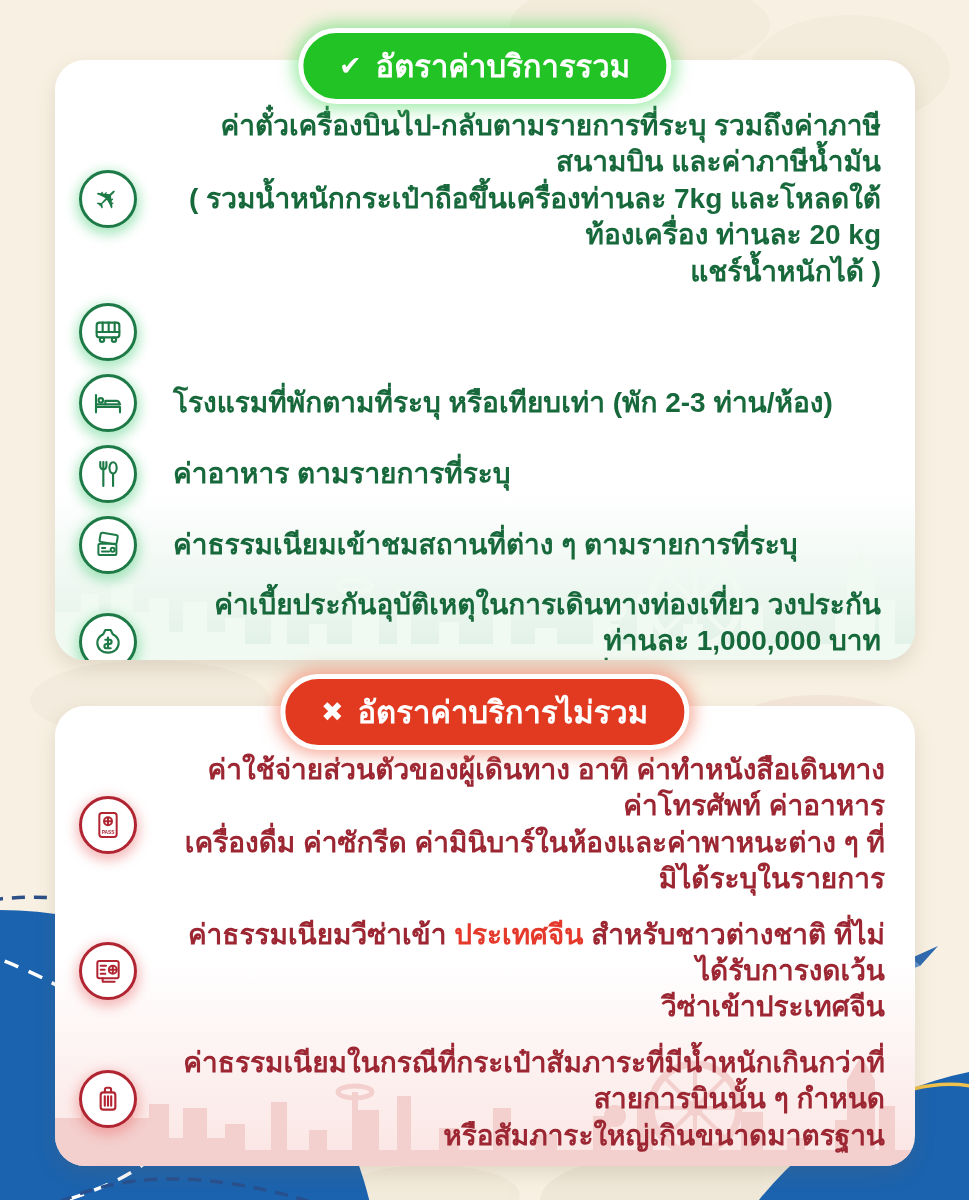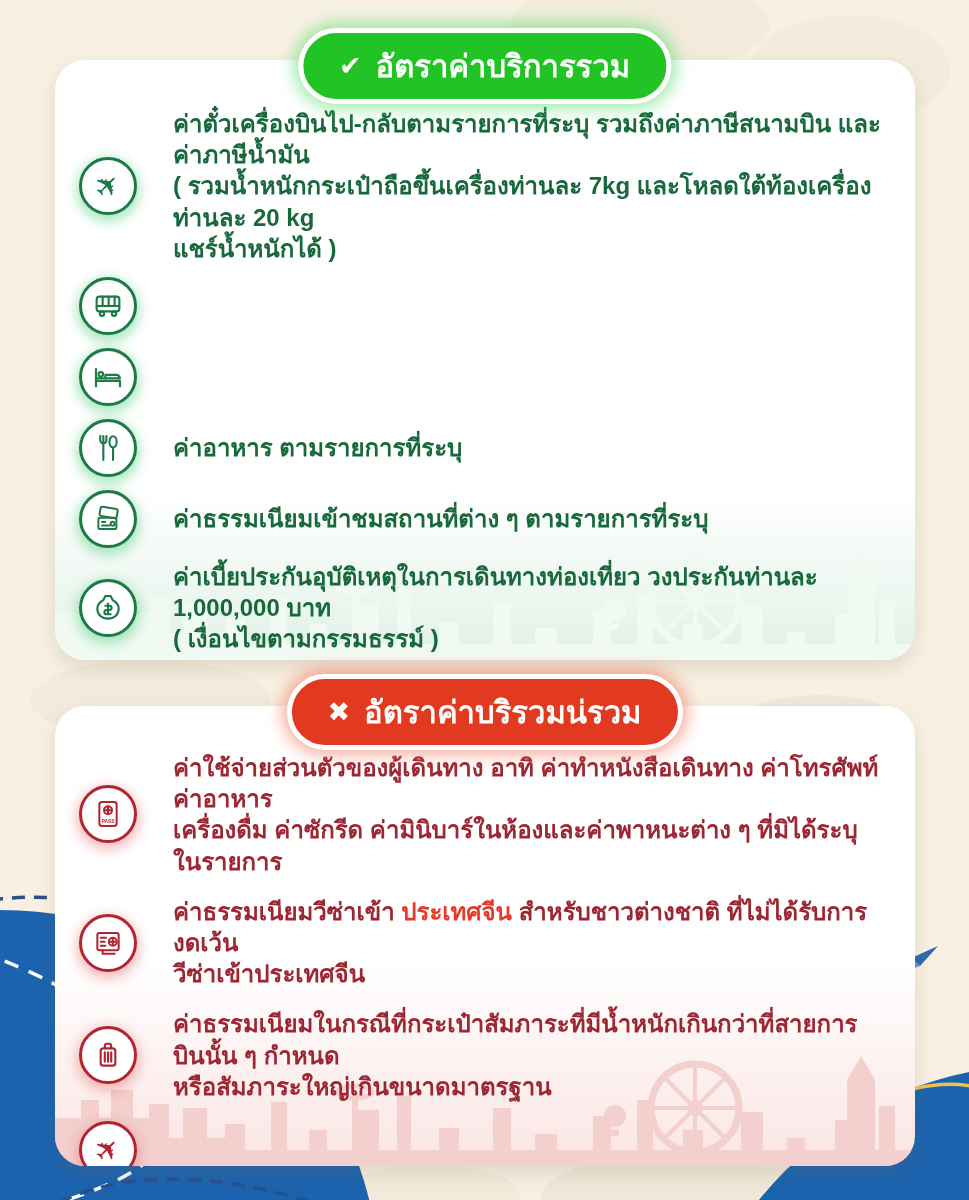--- a/index.html
+++ b/index.html
@@ -28,21 +28,21 @@
   .icn{
     flex:0 0 auto;width:52px;height:52px;border-radius:50%;
     display:flex;align-items:center;justify-content:center;
     background:#fff;border:3px solid currentColor;
   }
   .card.green .icn{color:#1d7a46;box-shadow:0 4px 12px 3px rgba(70,205,120,.45);}
   .card.red .icn{color:#b02531;box-shadow:0 4px 12px 3px rgba(235,110,110,.45);}
   .icn svg{width:32px;height:32px;}
   .icn .plane-glyph{font-size:30px;line-height:1;transform:rotate(-45deg);display:block;}
   .txt{
-    margin:0;font-size:24px;line-height:1.3;white-space:pre-line;font-weight:600;
+    margin:0;font-size:28px;line-height:1.3;white-space:pre-line;font-weight:600;text-align:right;
   }
   .card.green .txt{color:#17693b;}
   .card.red .txt{color:#9c2733;}
   .hl{color:#e5392c;margin-top:32px;}
   
   .pill{
     position:absolute;left:50%;transform:translateX(-50%);z-index:2;
     display:flex;align-items:center;gap:14px;
     padding:8px 36px;border-radius:999px;border:5px solid #ffffff;
     color:#fff;font-size:31px;font-weight:bold;white-space:nowrap;
@@ -126,20 +126,21 @@
       </span>
     </div>
     <div class="row">
       <span class="icn">
         <svg viewBox="0 0 24 24" fill="none" stroke="currentColor" stroke-width="1.6" stroke-linecap="round" stroke-linejoin="round">
           <path d="M3 6v13M3 15h18v4M3 13h18"></path>
             <circle cx="6.6" cy="10" r="1.7"></circle>
           <path d="M10 13v-2.6h8.4a2.3 2.3 0 0 1 2.3 2.3v.3"></path>
         </svg>
       </span>
+      <p class="txt">โรงแรมที่พักตามที่ระบุ หรือเทียบเท่า (พัก 2-3 ท่าน/ห้อง)</p>
     </div>
     <div class="row">
       <span class="icn">
         <svg viewBox="0 0 24 24" fill="none" stroke="currentColor" stroke-width="1.6" stroke-linecap="round" stroke-linejoin="round">
           <path d="M8.5 3v5.5M6.2 3v3.2a2.3 2.3 0 0 0 4.6 0V3M8.5 8.5V21"></path>
           <path d="M15.8 3.2c-1.5 0-2.7 1.9-2.7 4.2s1.2 4.2 2.7 4.2 2.7-1.9 2.7-4.2-1.2-4.2-2.7-4.2ZM15.8 11.6V21"></path>
         </svg>
       </span>
       <p class="txt">ค่าอาหาร ตามรายการที่ระบุ</p>
     </div>
@@ -163,21 +164,21 @@
       </span>
       <p class="txt">ค่าเบี้ยประกันอุบัติเหตุในการเดินทางท่องเที่ยว วงประกันท่านละ 1,000,000 บาท
 ( เงื่อนไขตามกรรมธรรม์ )</p>
     </div>
 
   </div>
 </div>
 
 <div class="pill red">
   <span class="sym">✖</span>
-  <span>อัตราค่าบริรวมน่รวม</span>
+  <span>อัตราค่าบริการไม่รวม</span>
 </div>
 
 <div class="card red">
   <svg class="skyline" viewBox="0 0 860 120" preserveAspectRatio="none">
     <path fill="currentColor" d="M0 120 V68 h26 V50 h18 v18 h12 V40 h22 v28 h16 v-14 h20 v34 h14 V58 h24 v30 h18 V74 h20 v26 h26 V52 h16 v48 h22 V80 h18 v20 h30 V60 h22 v40 h18 V46 h14 v54 h28 V78 h20 v22 h34 V58 h18 v42 h24 V84 h22 v16 h36 V66 h18 v34 h26 V50 h16 v50 h30 V80 h20 v20 h38 V62 h22 v38 h24 V88 h18 v12 h30 V70 h20 v30 h24 V56 h16 v44 h34 V82 h22 v18 h28 V64 h18 v36 h22 V90 h40 v30 Z"></path>
     <g stroke="currentColor" fill="none">
       <line x1="300" y1="120" x2="300" y2="42" stroke-width="6"></line>
       <ellipse cx="300" cy="42" rx="17" ry="6" stroke-width="5"></ellipse>
       <circle cx="640" cy="58" r="44" stroke-width="7"></circle>
       <g stroke-width="4">

